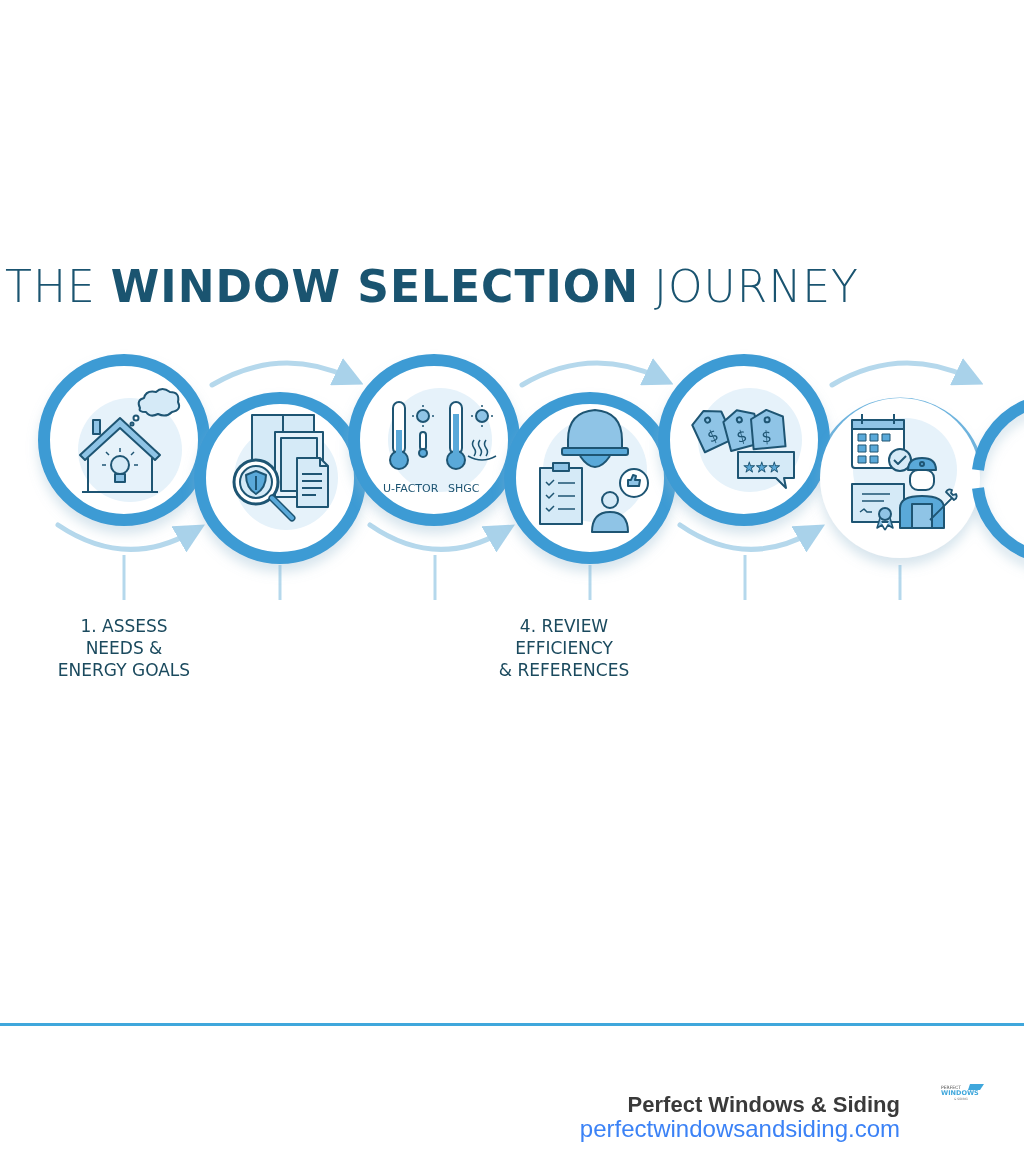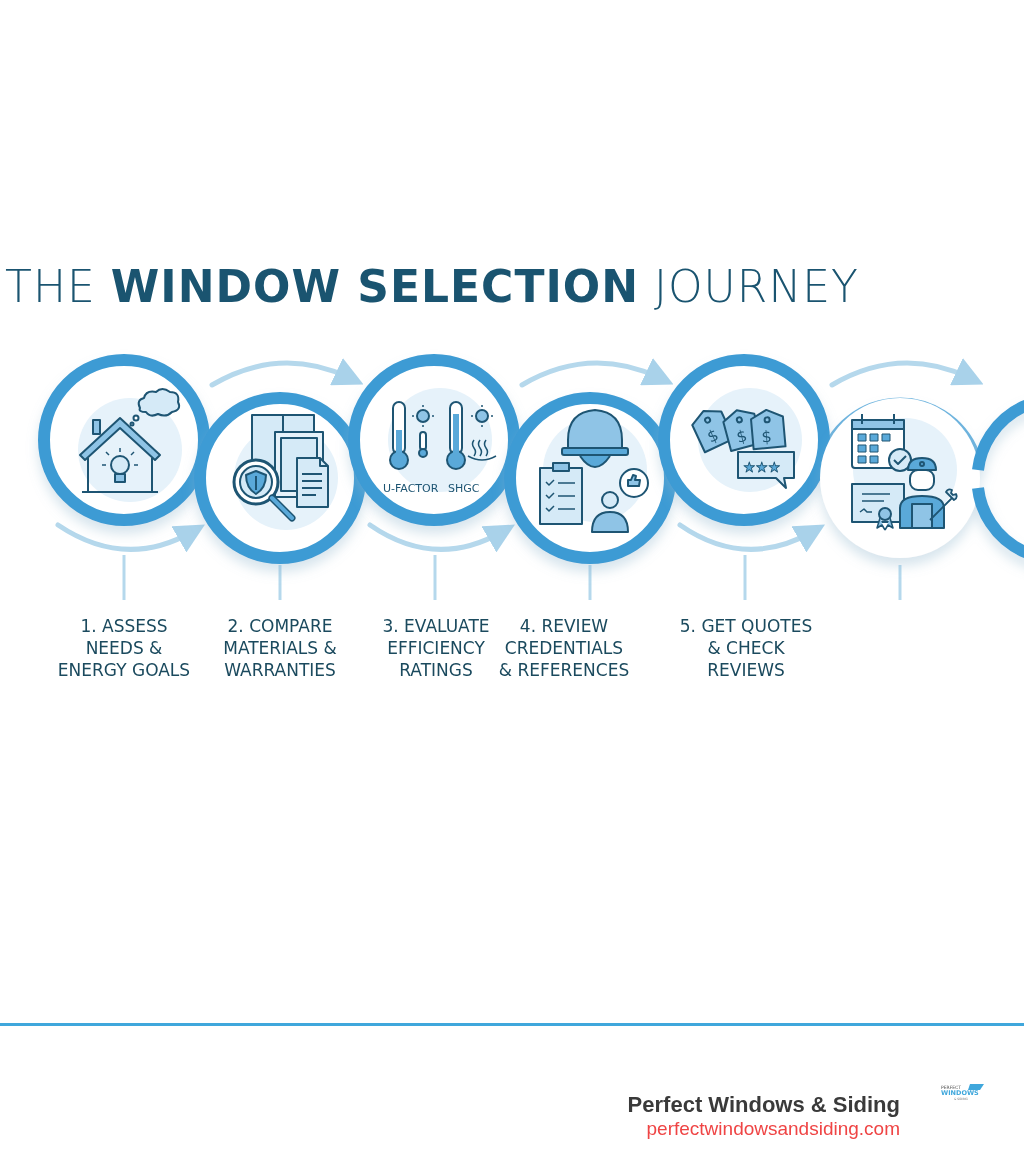--- a/index.html
+++ b/index.html
@@ -31,21 +31,21 @@
     }
     .brand {
       position: absolute; right: 124px; top: 1064px; text-align: right;
     }
     .brand-name {
       font-size: 22px; font-weight: 700; color: #3a3a3a; line-height: 26px;
       font-family: "Liberation Sans", sans-serif;
       margin-top: 28px;
     }
     .brand-url {
-      font-size: 19px; color: #ef4444; line-height: 22px;
+      font-size: 24px; color: #3b82f6; line-height: 22px;
       font-family: "Liberation Sans", sans-serif;
     }
     .logo { position: absolute; left: 940px; top: 1083px; width: 46px; height: 18px; }
   </style>
 </head>
 <body>
 
 <div class="title">
   <span class="light">THE </span><span class="bold">WINDOW SELECTION</span><span class="light"> JOURNEY</span>
 </div>
@@ -256,39 +256,24 @@
     <path d="M930,520 L952,498 m-4,-4 l6,6 q4,-2 2,-6 l-3,1 l-2,-2 l1,-3 q-4,-2 -6,2 Z" fill="#d5eaf7" stroke-width="1.8"></path>
   </g>
 </svg>
 
 <div class="labels">
   <div class="step-label" style="left:124px">
     <span>1. ASSESS</span>
     <span>NEEDS &amp;</span>
     <span>ENERGY GOALS</span>
   </div>
-  <div class="step-label" style="left:280px">
-    <span>2. COMPARE</span>
-    <span>MATERIALS &amp;</span>
-    <span>WARRANTIES</span>
-  </div>
-  <div class="step-label" style="left:436px">
-    <span>3. EVALUATE</span>
-    <span>EFFICIENCY</span>
-    <span>RATINGS</span>
-  </div>
   <div class="step-label" style="left:564px">
     <span>4. REVIEW</span>
-    <span>CREDENTIALS</span>
+    <span>EFFICIENCY</span>
     <span>&amp; REFERENCES</span>
-  </div>
-  <div class="step-label" style="left:746px">
-    <span>5. GET QUOTES</span>
-    <span>&amp; CHECK</span>
-    <span>REVIEWS</span>
   </div>
 </div>
 
 <div class="divider"></div>
 
 <div class="brand">
   <div class="brand-name">Perfect Windows &amp; Siding</div>
   <div class="brand-url">perfectwindowsandsiding.com</div>
 </div>
 

